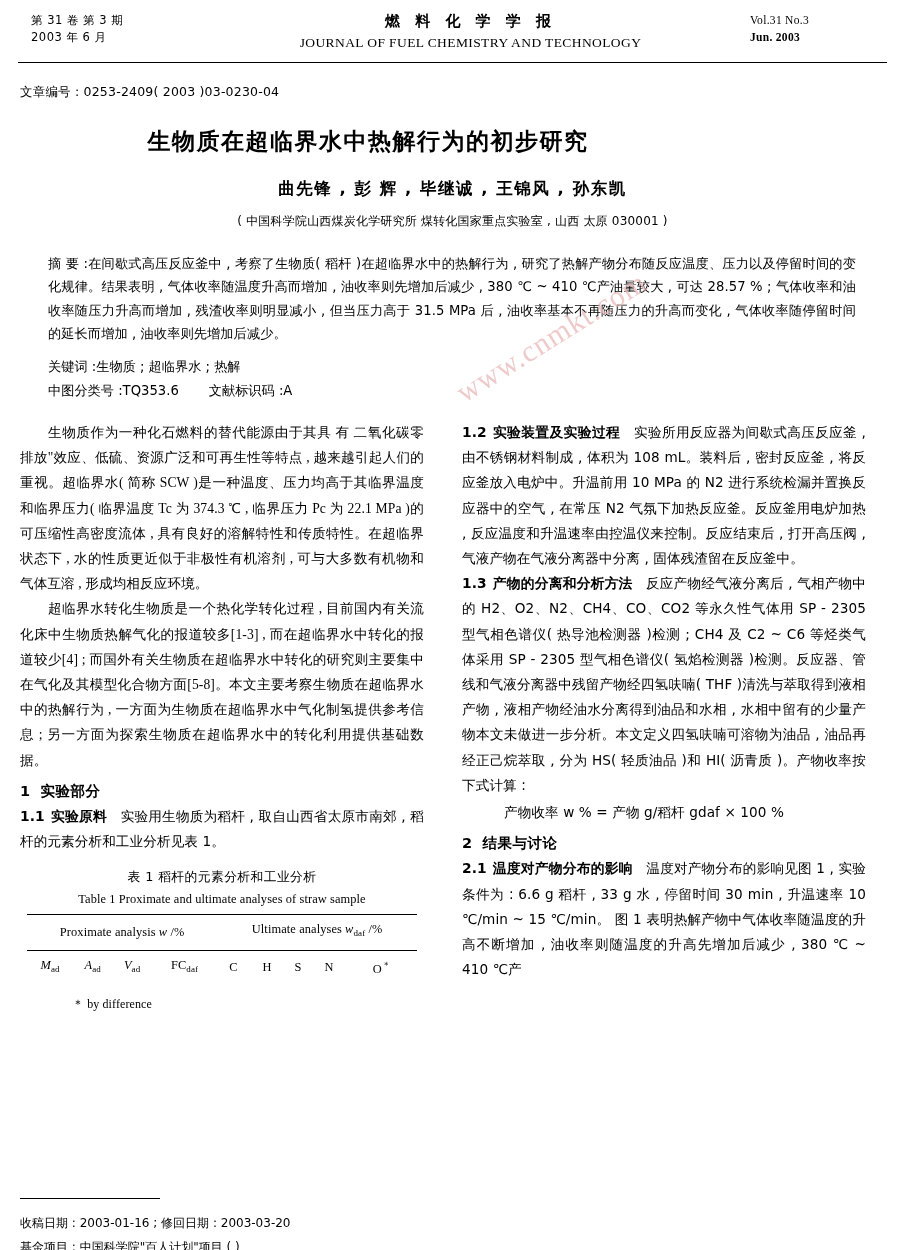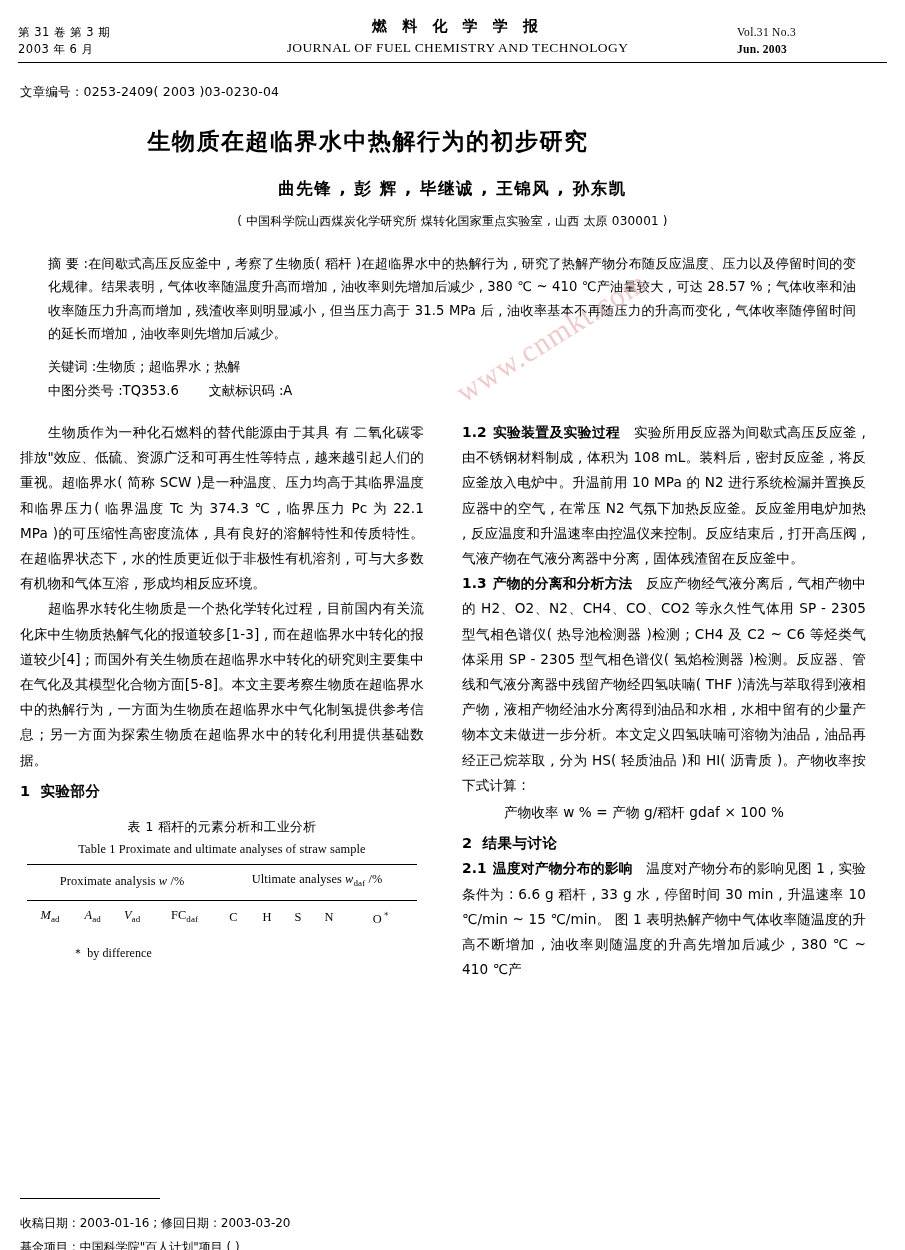--- a/index.html
+++ b/index.html
@@ -19,26 +19,26 @@
     position: absolute;
     left: 0; top: 0;
     width: 905px;
     height: 1250px;
     padding: 0;
   }
 
   
   .header {
     position: absolute;
-    left: 18px;
+    left: 31px;
     top: 12px;
     width: 869px;
     height: 46px;
     display: flex;
-    align-items: flex-end;
+    align-items: flex-start;
     justify-content: space-between;
   }
   .hdr-left {
     font-size: 11.5px;
     line-height: 17px;
     width: 160px;
     letter-spacing: 0.5px;
   }
   .hdr-center {
     text-align: center;
@@ -152,21 +152,21 @@
     top: 420px;
     width: 404px;
     font-size: 13.6px;
     line-height: 25.2px;
     text-align: justify;
     letter-spacing: 0.1px;
   }
   .col-left { left: 20px; }
   .col-right { left: 462px; }
   .col p { margin: 0; }
-  .col p.ind { text-indent: 28px; }
+  .col p.ind { text-indent: 28px; font-family: Liberation Serif, serif; }
   .sec {
     font-size: 14.5px;
     font-weight: bold;
     margin-top: 6px;
     letter-spacing: 0.5px;
   }
   .sec .num { margin-right: 10px; }
   .subsec {
     font-weight: bold;
     font-size: 13.8px;
@@ -308,20 +308,24 @@
   <div class="watermark">www.cnmkt.com</div>
 
   <div class="col col-left">
     <p class="ind">生物质作为一种化石燃料的替代能源由于其具 有  二氧化碳零排放"效应、低硫、资源广泛和可再生性等特点 , 越来越引起人们的重视。超临界水( 简称 SCW )是一种温度、压力均高于其临界温度和临界压力( 临界温度 Tc 为 374.3 ℃ , 临界压力 Pc 为 22.1 MPa )的可压缩性高密度流体 , 具有良好的溶解特性和传质特性。在超临界状态下 , 水的性质更近似于非极性有机溶剂 , 可与大多数有机物和气体互溶 , 形成均相反应环境。</p>
     <p class="ind">超临界水转化生物质是一个热化学转化过程 , 目前国内有关流化床中生物质热解气化的报道较多[1-3] , 而在超临界水中转化的报道较少[4] ; 而国外有关生物质在超临界水中转化的研究则主要集中在气化及其模型化合物方面[5-8]。本文主要考察生物质在超临界水中的热解行为 , 一方面为生物质在超临界水中气化制氢提供参考信息 ; 另一方面为探索生物质在超临界水中的转化利用提供基础数据。</p>
 
     <div class="sec">
       <span class="num">1</span><span>实验部分</span>
     </div>
 
+    <p>
+      <span class="subsec"><span class="num">1.1</span><span>实验原料</span></span>
+      &nbsp;&nbsp;<span>实验用生物质为稻杆 , 取自山西省太原市南郊 , 稻杆的元素分析和工业分析见表 1。</span>
+    </p>
 
     <div class="tbl-wrap">
       <div class="tbl-cap-cn">表 1    稻杆的元素分析和工业分析</div>
       <div class="tbl-cap-en">Table 1    Proximate and ultimate analyses of straw sample</div>
       <table class="data">
         <tbody>
           <tr class="rule-thick">
             <td colspan="4" class="grp-rule">
               <span class="sr">Proximate analysis </span><span class="it">w</span><span class="sr"> /%</span>
             </td>

